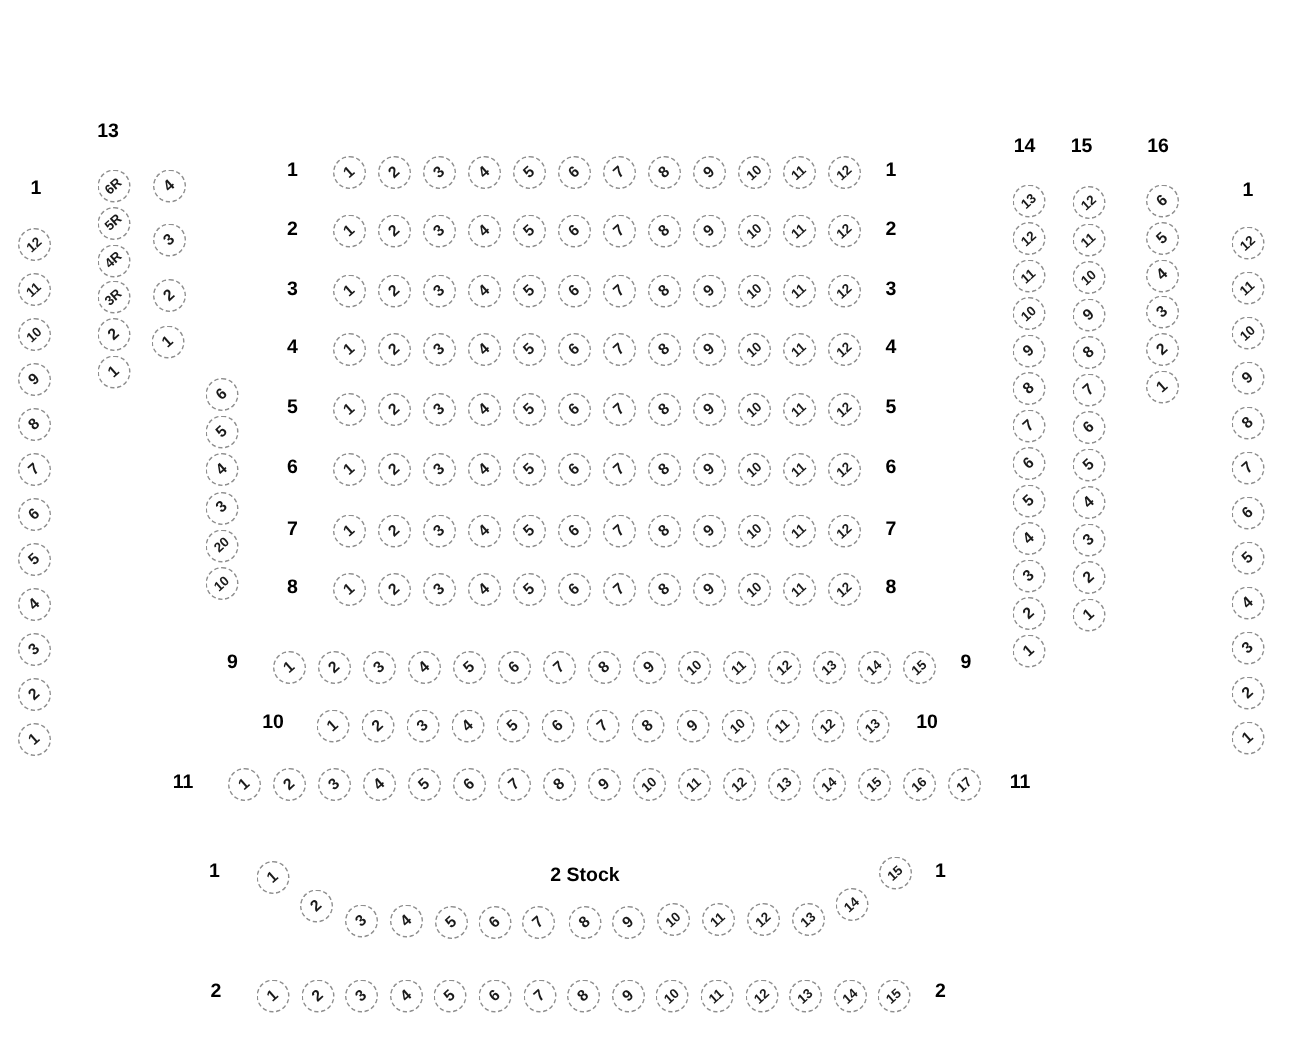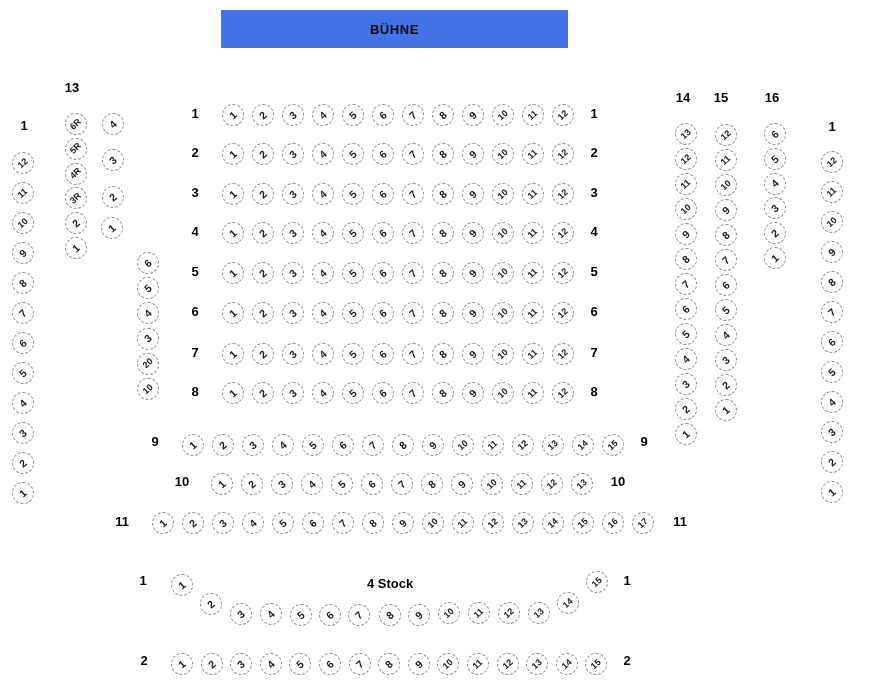--- a/index.html
+++ b/index.html
@@ -40,23 +40,20 @@
     font-weight:700;
     color:#1a1a1a;
     white-space:nowrap;
     line-height:1;
   }
 </style>
 </head>
 <body>
 
 <div class="plan" id="plan">
-  <div class="stage" id="stage" style="background: rgb(68, 115, 232); color: rgb(10, 10, 10);">
-    <span>BÜHNE</span>
-  </div>
 <div class="plan-label" style="left: 72px; top: 87px;">13</div>
     <div class="plan-label" style="left: 24px; top: 125px;">1</div>
     <div class="plan-label" style="left: 195px; top: 113px;">1</div>
     <div class="plan-label" style="left: 594px; top: 113px;">1</div>
     <div class="plan-label" style="left: 195px; top: 152px;">2</div>
     <div class="plan-label" style="left: 594px; top: 152px;">2</div>
     <div class="plan-label" style="left: 195px; top: 192px;">3</div>
     <div class="plan-label" style="left: 594px; top: 192px;">3</div>
     <div class="plan-label" style="left: 195px; top: 231px;">4</div>
     <div class="plan-label" style="left: 594px; top: 231px;">4</div>
@@ -71,21 +68,21 @@
     <div class="plan-label" style="left: 155px; top: 441px;">9</div>
     <div class="plan-label" style="left: 644px; top: 441px;">9</div>
     <div class="plan-label" style="left: 182px; top: 481px;">10</div>
     <div class="plan-label" style="left: 618px; top: 481px;">10</div>
     <div class="plan-label" style="left: 122px; top: 521px;">11</div>
     <div class="plan-label" style="left: 680px; top: 521px;">11</div>
     <div class="plan-label" style="left: 683px; top: 97px;">14</div>
     <div class="plan-label" style="left: 721px; top: 97px;">15</div>
     <div class="plan-label" style="left: 772px; top: 97px;">16</div>
     <div class="plan-label" style="left: 832px; top: 126px;">1</div>
-    <div class="plan-label" style="left: 390px; top: 583px;">4 Stock</div>
+    <div class="plan-label" style="left: 390px; top: 583px;">2 Stock</div>
     <div class="plan-label" style="left: 143px; top: 580px;">1</div>
     <div class="plan-label" style="left: 627px; top: 580px;">1</div>
     <div class="plan-label" style="left: 144px; top: 660px;">2</div>
     <div class="plan-label" style="left: 627px; top: 660px;">2</div>
     <div class="seat" style="left: 222px; top: 104px; border-color: rgb(143, 143, 143);">
       <span style="font-size: 10.5px; color: rgb(26, 26, 26); transform: rotate(-42deg);">1</span>
     </div>
     <div class="seat" style="left: 252px; top: 104px; border-color: rgb(143, 143, 143);">
       <span style="font-size: 10.5px; color: rgb(26, 26, 26); transform: rotate(-42deg);">2</span>
     </div>

